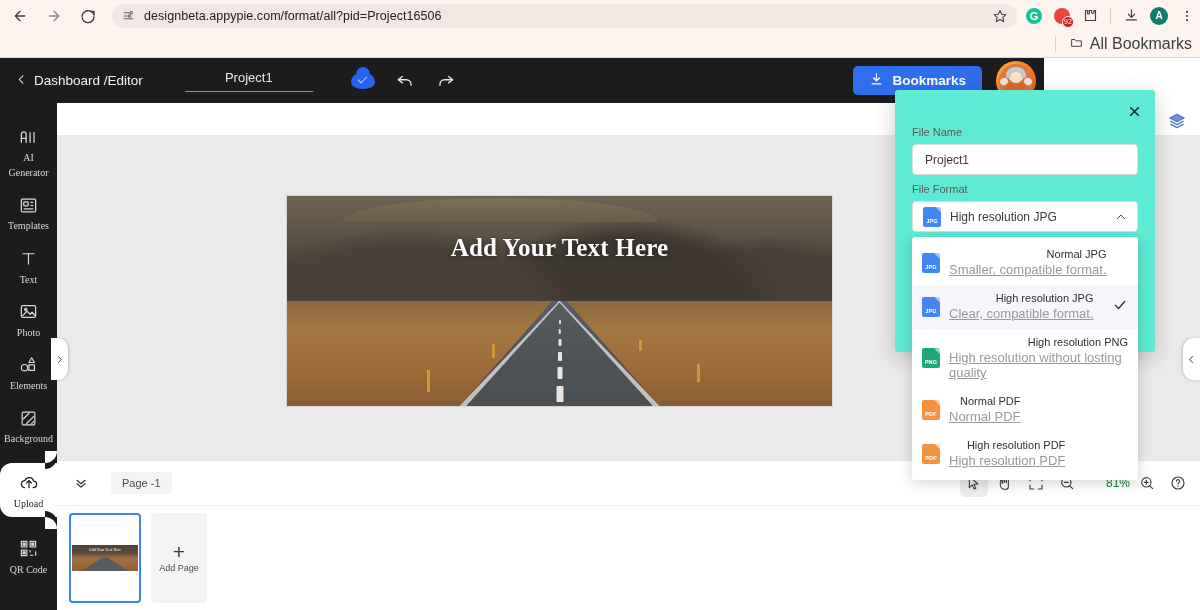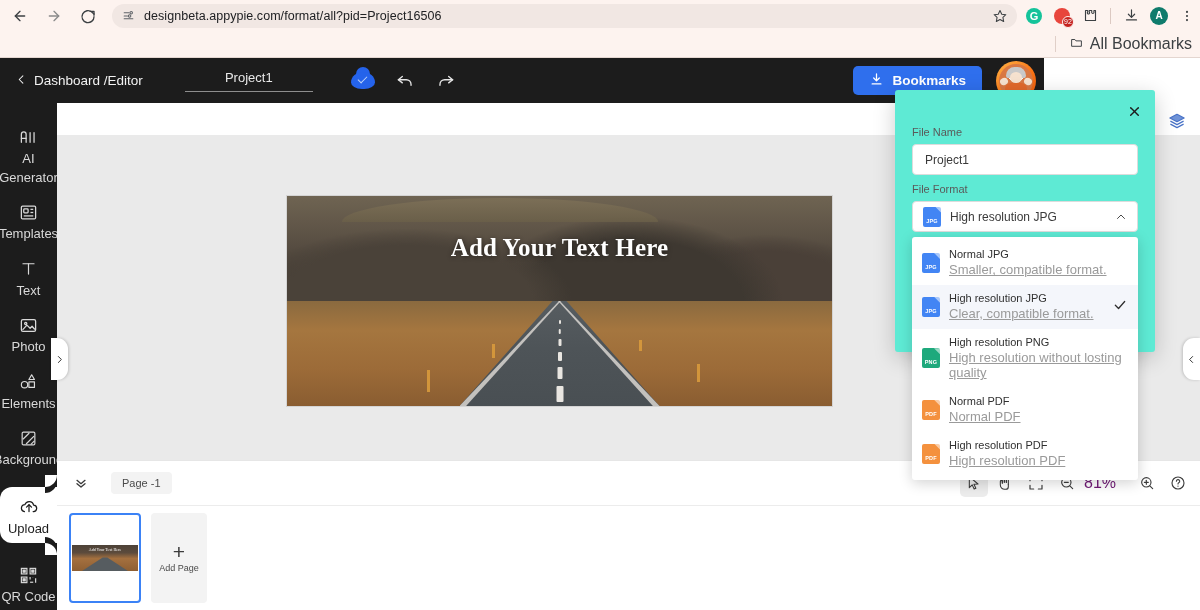--- a/index.html
+++ b/index.html
@@ -115,22 +115,22 @@
   .av-arm-r { position:absolute; right:1px; top:14px; width:8px; height:7px; background:#f6e2cf; border-radius:4px; transform:rotate(25deg);}
 
   
   .left-rail {
     position:absolute; top:103px; left:0; width:57px; height:507px;
     background:#1c1c1c; color:#d5d5d5;
     display:flex; flex-direction:column; align-items:center; padding-top:14px;
   }
   .rail-item {
     width:57px; padding:9px 0 7px; display:flex; flex-direction:column;
-    align-items:center; gap:4px; font-size:13px; line-height:1.12; text-align:left;
-    color:#d9d9d9; position:relative;
+    align-items:center; gap:4px; font-size:10px; line-height:1.12; text-align:left;
+    color:#d9d9d9; position:relative;font-family:Liberation Serif, serif;
   }
   .rail-item .ri-icon { display:flex; align-items:center; justify-content:center; height:22px; }
   .rail-item.active { background:#fff; color:#1c1c1c; border-radius:12px 0 0 12px; }
   .rail-item.active::before,
   .rail-item.active::after {
     content:""; position:absolute; right:0; width:12px; height:12px; background:#fff;
   }
   .rail-item.active::before { top:-12px; border-bottom-right-radius:12px; box-shadow: 0 6px 0 0 #1c1c1c; }
   .rail-item.active::after  { bottom:-12px; border-top-right-radius:12px; box-shadow: 0 -6px 0 0 #1c1c1c; }
   .rail-spacer { flex:0 0 12px; }
@@ -231,21 +231,21 @@
   .page-chip {
     margin-left:22px; background:#f3f3f3; border-radius:4px;
     padding:5px 11px; font-size:11px; color:#4a4a4a;
   }
   .zoom-tools { margin-left:auto; display:flex; align-items:center; gap:3px; padding-right:8px; }
   .ztool {
     width:28px; height:28px; border-radius:5px;
     display:flex; align-items:center; justify-content:center; color:#3c3c3c;
   }
   .ztool.active { background:#ececec; }
-  .zval { font-size:16px; color:#701a75; width:46px; text-align:left; }
+  .zval { font-size:12px; color:#15803d; width:46px; text-align:right; }
 
   
   .pages-strip {
     position:absolute; top:506px; left:57px; width:1143px; height:104px;
     background:#fff; display:flex; align-items:center; padding-left:12px; gap:10px;
   }
   .page-thumb {
     width:72px; height:90px; background:#fff; border:2px solid #3b82f6;
     border-radius:4px; display:flex; align-items:center; justify-content:center;
     overflow:hidden; position:relative;
@@ -304,21 +304,21 @@
     background:#fff; border-radius:3px;
     box-shadow: 0 3px 14px rgba(0,0,0,.18);
     padding:4px 0; z-index:25;
   }
   .opt {
     display:flex; align-items:center; gap:9px; padding:7px 10px;
     position:relative;
   }
   .opt.sel { background:#f4f6fb; }
   .opt-txt { display:flex; flex-direction:column; gap:1px; }
-  .opt-title { font-size:11px; color:#303030; line-height:1.2; }
+  .opt-title { font-size:11px; color:#303030; line-height:1.2;text-align:right; }
   .opt-sub { font-size:13px; color:#9a9a9a; line-height:1.2;text-decoration:underline; }
   .opt-check { position:absolute; right:11px; top:50%; transform:translateY(-50%); color:#2e2e2e; }
 
   
   .ftype {
     width:18px; height:20px; position:relative; flex:0 0 18px;
     border-radius:2px;
   }
   .ftype .corner {
     position:absolute; right:0; top:0; width:6px; height:6px;

